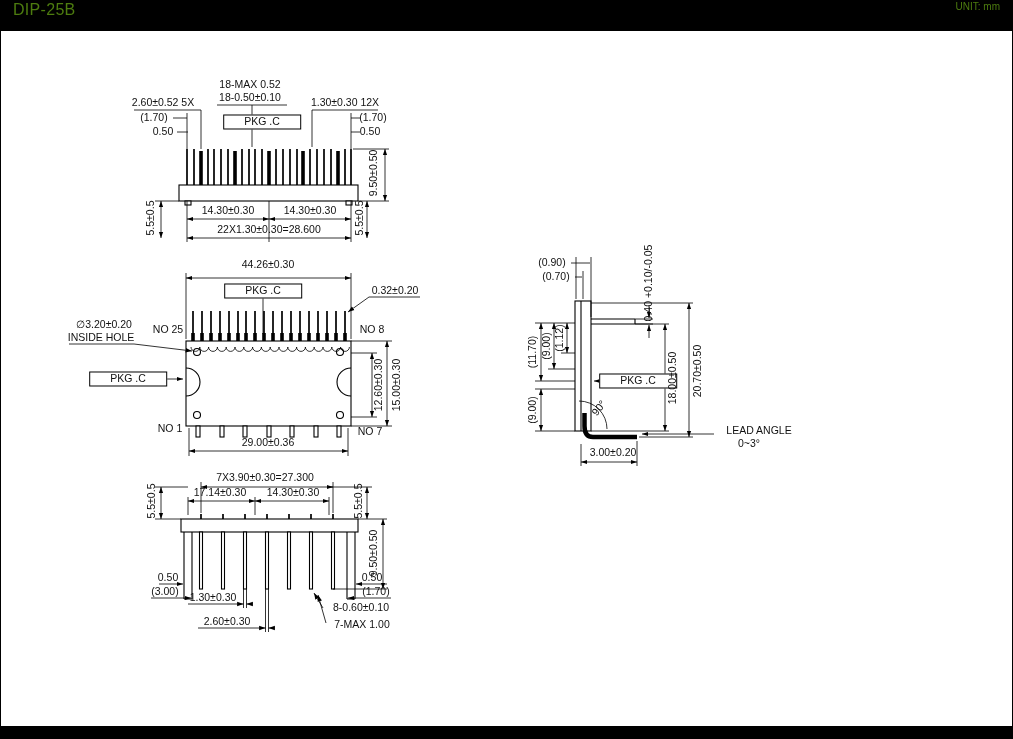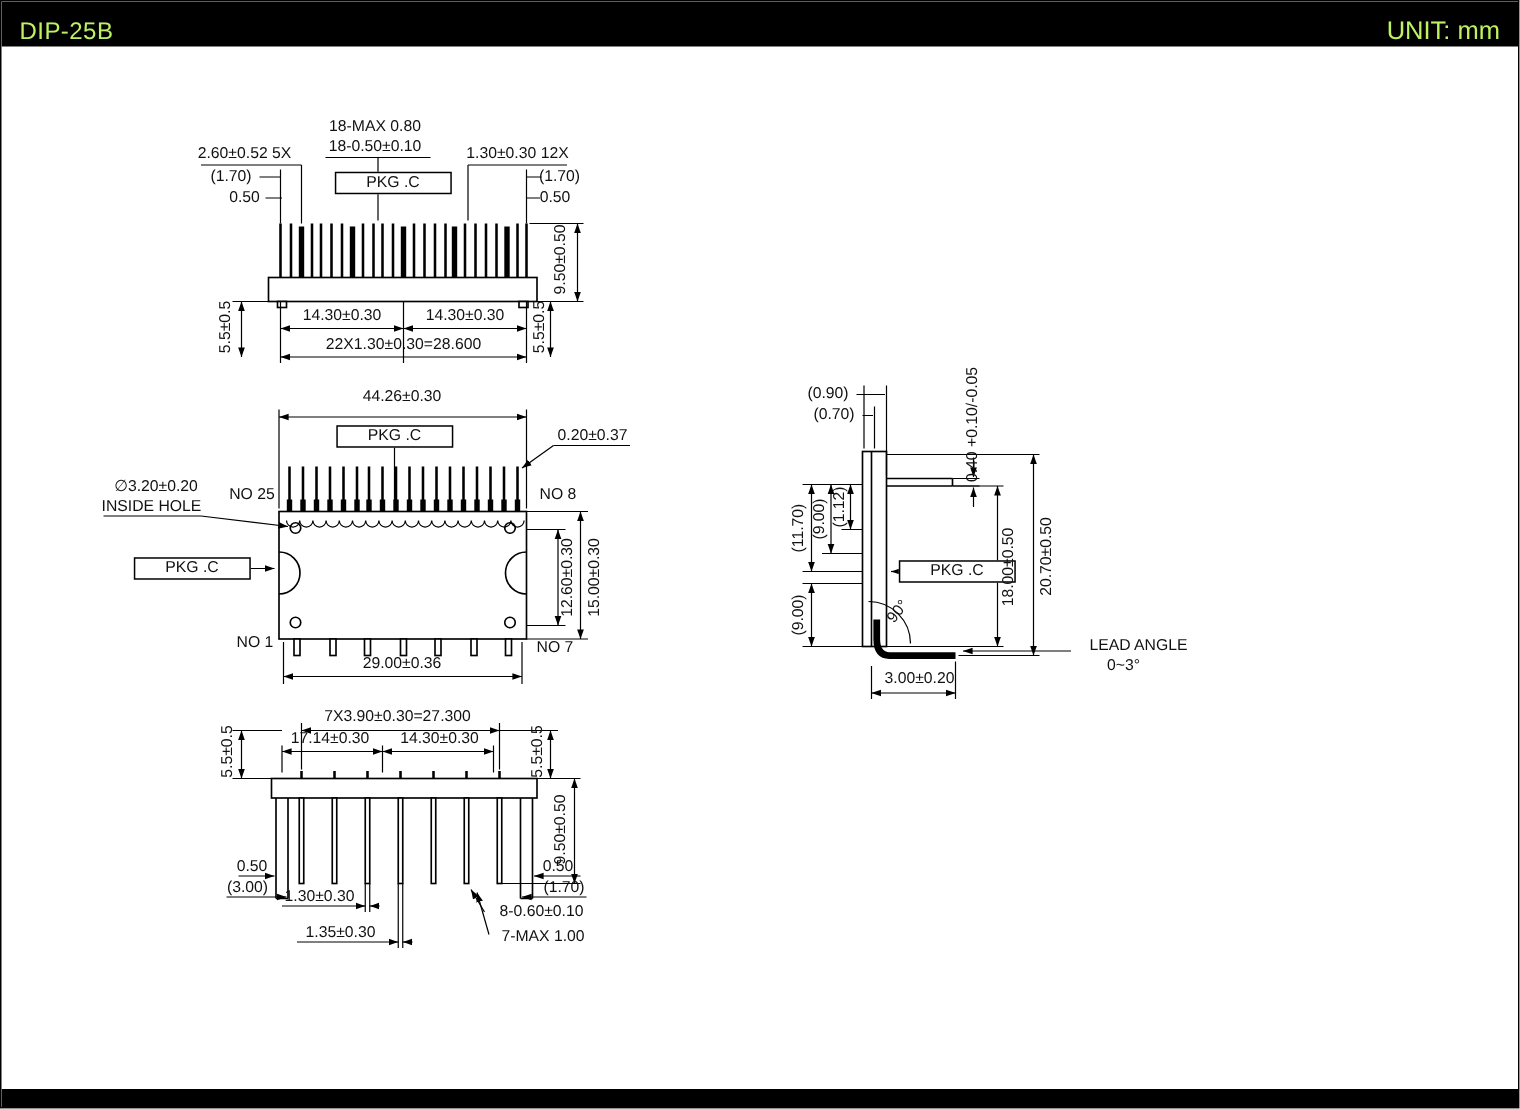--- a/index.html
+++ b/index.html
@@ -1,22 +1,22 @@
 <!DOCTYPE html>
 <html><head>
 <meta charset="utf-8">
 <style>
   *{margin:0;padding:0;box-sizing:border-box}
   html,body{background:#9a9a9a}
   .page{position:relative;width:1013px;height:739px;background:#fff;border:1px solid #000;
         font-family:"Liberation Sans",sans-serif;overflow:hidden;margin:0 auto}
-  .topbar{position:absolute;top:0;left:0;right:0;height:30px;background:#000;color:#bef264;
-          display:flex;align-items:flex-end;justify-content:space-between;padding:0 12px;z-index:3}
+  .topbar{position:absolute;top:0;left:0;right:0;height:30px;background:#000;color:#4d7c0f;
+          display:flex;align-items:flex-start;justify-content:space-between;padding:0 12px;z-index:3}
   .title{font-size:16px;letter-spacing:.3px}
-  .unit{font-size:17px}
+  .unit{font-size:10px}
   .botbar{position:absolute;bottom:0;left:0;right:0;height:12px;background:#000;z-index:3}
   svg.draw{position:absolute;top:0;left:0;z-index:1}
   .lbl{position:absolute;font-size:10.5px;line-height:1.05;white-space:nowrap;color:#111;
        transform:translate(-50%,-50%);z-index:2}
   .rot{transform:translate(-50%,-50%) rotate(-90deg)}
   .a90{transform:translate(-50%,-50%) rotate(-52deg)}
   .box{border:1px solid #000;padding:1px 20px;background:#fff}
   
   .o{fill:none;stroke:#000;stroke-width:1.1}
   .of{fill:#fff;stroke:#000;stroke-width:1.1}
@@ -154,39 +154,39 @@
       <line class="d" x1="664" y1="323" x2="664" y2="430" marker-start="url(#arr)" marker-end="url(#arr)"></line>
       <path class="d" d="M590 302H692M638 436H692"></path>
       <line class="d" x1="688" y1="302" x2="688" y2="436" marker-start="url(#arr)" marker-end="url(#arr)"></line>
       <path class="d" d="M578 400A28 28 0 0 1 606 428"></path>
       <line class="d" x1="713" y1="433" x2="641" y2="433" marker-end="url(#arr)"></line>
       <path class="d" d="M580 443V465M636 440V465"></path>
       <line class="d" x1="580" y1="461" x2="636" y2="461" marker-start="url(#arr)" marker-end="url(#arr)"></line>
     </g>
   </svg>
 
-  <div class="lbl" style="left:249px;top:84px">18-MAX 0.80</div>
+  <div class="lbl" style="left:249px;top:84px">18-MAX 0.52</div>
   <div class="lbl" style="left:249px;top:97px">18-0.50±0.10</div>
   <div class="lbl" style="left:162px;top:102px">2.60±0.52 5X</div>
   <div class="lbl" style="left:153px;top:117px">(1.70)</div>
   <div class="lbl" style="left:162px;top:131px">0.50</div>
   <div class="lbl" style="left:344px;top:102px">1.30±0.30 12X</div>
   <div class="lbl" style="left:372px;top:117px">(1.70)</div>
   <div class="lbl" style="left:369px;top:131px">0.50</div>
   <div class="lbl box" style="left:261px;top:121px">PKG .C</div>
   <div class="lbl rot" style="left:373px;top:172px">9.50±0.50</div>
   <div class="lbl rot" style="left:150px;top:217px">5.5±0.5</div>
   <div class="lbl rot" style="left:359px;top:217px">5.5±0.5</div>
   <div class="lbl" style="left:227px;top:210px">14.30±0.30</div>
   <div class="lbl" style="left:309px;top:210px">14.30±0.30</div>
   <div class="lbl" style="left:268px;top:229px">22X1.30±0.30=28.600</div>
 
   <div class="lbl" style="left:267px;top:264px">44.26±0.30</div>
   <div class="lbl box" style="left:262px;top:290px">PKG .C</div>
-  <div class="lbl" style="left:394px;top:290px">0.20±0.37</div>
+  <div class="lbl" style="left:394px;top:290px">0.32±0.20</div>
   <div class="lbl" style="left:103px;top:324px">∅3.20±0.20</div>
   <div class="lbl" style="left:100px;top:337px">INSIDE HOLE</div>
   <div class="lbl" style="left:167px;top:329px">NO 25</div>
   <div class="lbl" style="left:371px;top:329px">NO 8</div>
   <div class="lbl box" style="left:127px;top:378px">PKG .C</div>
   <div class="lbl" style="left:169px;top:428px">NO 1</div>
   <div class="lbl" style="left:369px;top:431px">NO 7</div>
   <div class="lbl rot" style="left:378px;top:384px">12.60±0.30</div>
   <div class="lbl rot" style="left:396px;top:384px">15.00±0.30</div>
   <div class="lbl" style="left:267px;top:442px">29.00±0.36</div>
@@ -195,21 +195,21 @@
   <div class="lbl" style="left:219px;top:492px">17.14±0.30</div>
   <div class="lbl" style="left:292px;top:492px">14.30±0.30</div>
   <div class="lbl rot" style="left:151px;top:500px">5.5±0.5</div>
   <div class="lbl rot" style="left:358px;top:500px">5.5±0.5</div>
   <div class="lbl rot" style="left:373px;top:552px">9.50±0.50</div>
   <div class="lbl" style="left:167px;top:577px">0.50</div>
   <div class="lbl" style="left:164px;top:591px">(3.00)</div>
   <div class="lbl" style="left:371px;top:577px">0.50</div>
   <div class="lbl" style="left:375px;top:591px">(1.70)</div>
   <div class="lbl" style="left:212px;top:597px">1.30±0.30</div>
-  <div class="lbl" style="left:226px;top:621px">1.35±0.30</div>
+  <div class="lbl" style="left:226px;top:621px">2.60±0.30</div>
   <div class="lbl" style="left:360px;top:607px">8-0.60±0.10</div>
   <div class="lbl" style="left:361px;top:624px">7-MAX 1.00</div>
 
   <div class="lbl" style="left:551px;top:262px">(0.90)</div>
   <div class="lbl" style="left:555px;top:276px">(0.70)</div>
   <div class="lbl rot" style="left:648px;top:282px">0.40 +0.10/-0.05</div>
   <div class="lbl rot" style="left:532px;top:351px">(11.70)</div>
   <div class="lbl rot" style="left:546px;top:345px">(9.00)</div>
   <div class="lbl rot" style="left:559px;top:337px">(1.12)</div>
   <div class="lbl rot" style="left:532px;top:409px">(9.00)</div>

